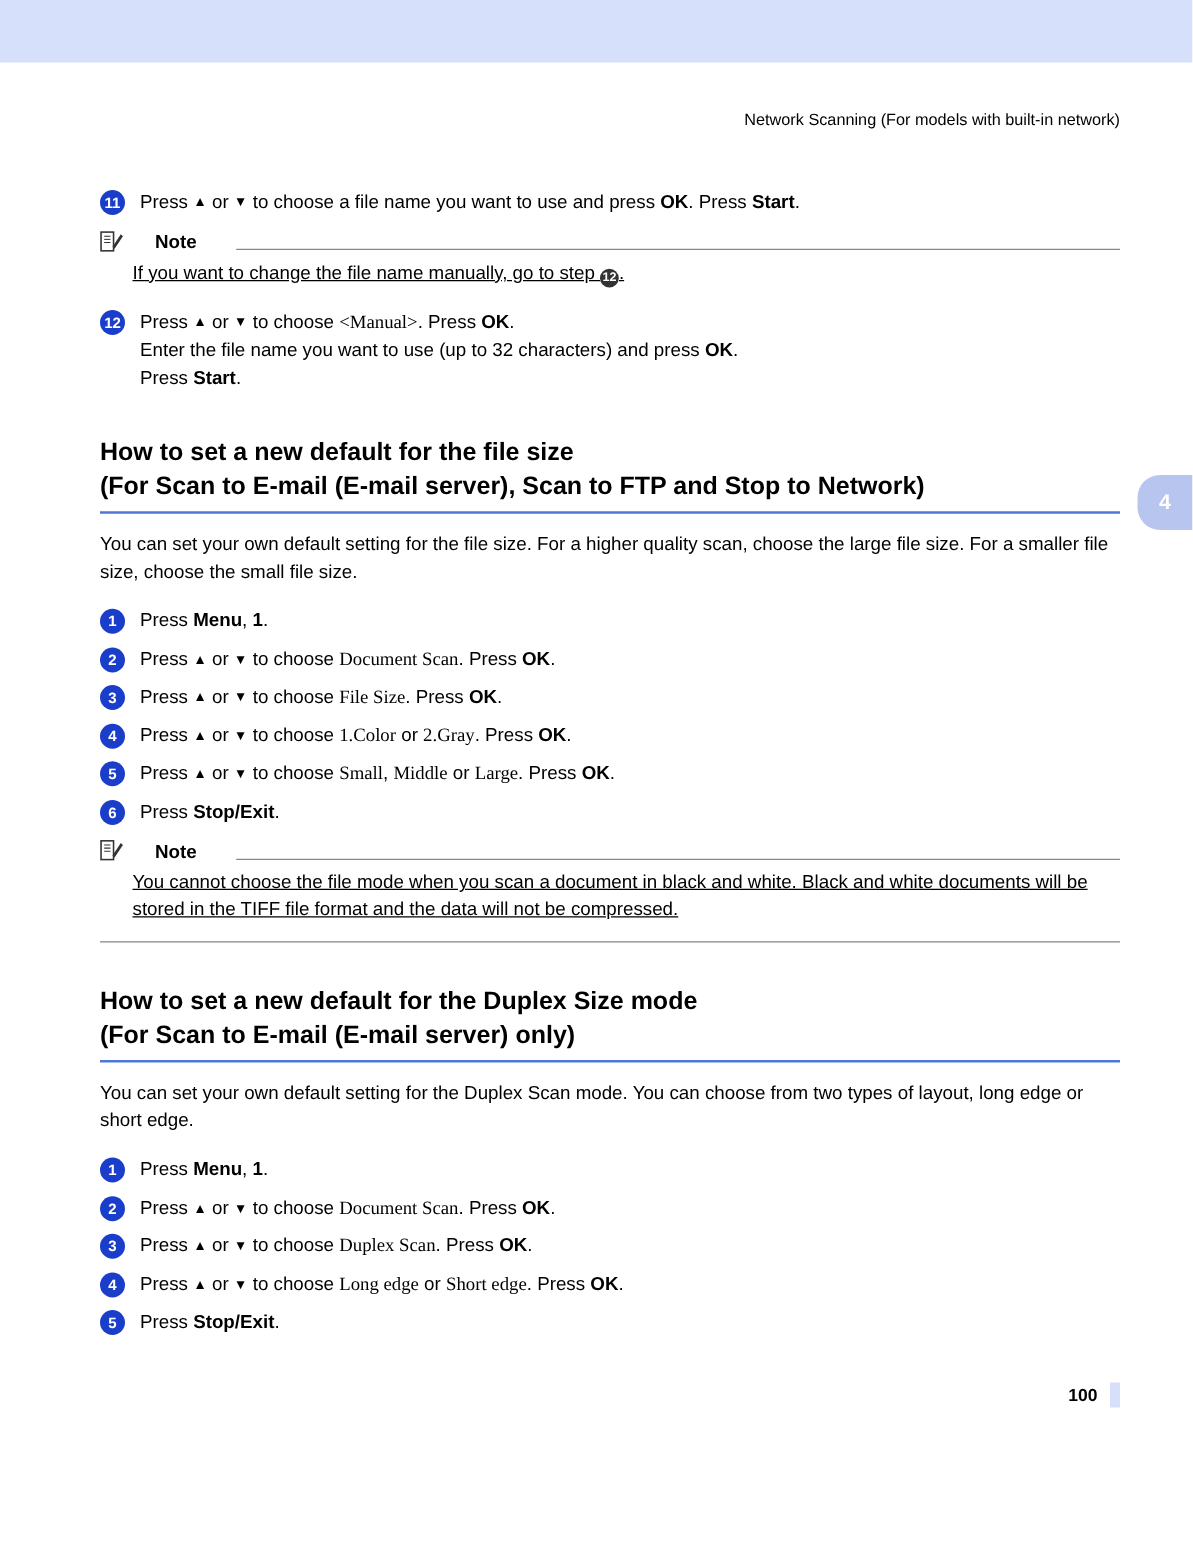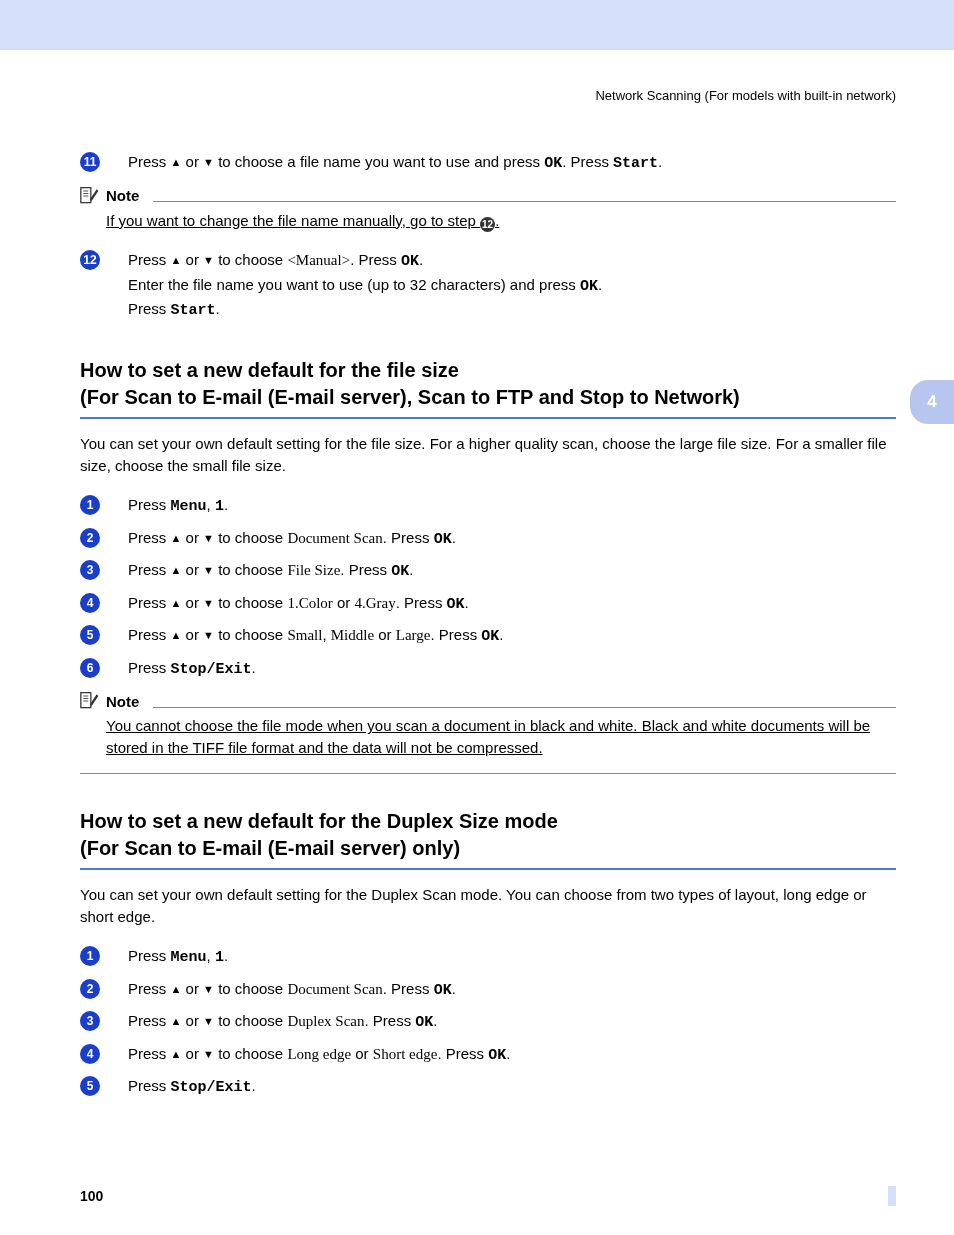--- a/index.html
+++ b/index.html
@@ -43,33 +43,33 @@
     width: 15px;
     height: 15px;
     font-size: 10px;
     flex: 0 0 15px;
     background:#333;
     position: relative;
     top:2px;
   }
   .step {
     display: flex;
-    gap: 28px;
+    gap: 12px;
     margin: 8px 0 8px 0;
   }
   .step .body {
     line-height: 1.5;
   }
   .note-block {
     margin: 10px 0 18px 0;
   }
   .note-head {
     display: flex;
     align-items: center;
-    gap: 6px;
+    gap: 24px;
     margin-bottom: 4px;
     text-align: right;
   }
   .note-icon {
     width: 20px;
     height: 20px;
     flex: 0 0 20px;
   }
   .note-label {
     font-weight: bold;
@@ -108,43 +108,44 @@
     margin: 10px 0 18px 0;
   }
   .mono {
     font-family: Liberation Serif, serif;
   }
   .arrow {
     font-size: 11px;
     position: relative;
     top: -1px;
   }
-  b { font-weight: bold; font-family: Liberation Mono, monospace; }
+  b { font-weight: bold; }
   .chapter-tab {
     position: absolute;
     right: 0;
     top: 330px;
     width: 44px;
     height: 44px;
     background: #b8c6ef;
     border-top-left-radius: 18px;
     border-bottom-left-radius: 18px;
     color: #fff;
     display: flex;
     align-items: center;
     justify-content: center;
     font-weight: bold;
     font-size: 17px;
   }
   .page-num {
+    text-align: right;
     font-weight: bold;
     font-size: 14px;
-    margin-top: 86px;
+    margin-top: 36px;
     border-right: 8px solid #d7e0fb;
-    padding-right: 26px;
+    padding-right: 10px;
     line-height: 20px;
   }
 </style>
 </head>
 <body>
 
 <div class="top-band"></div>
 
 <div class="page">
 
@@ -193,21 +194,21 @@
       <div class="step">
         <span class="num-badge">2</span>
         <div class="body"><span>Press </span><span class="arrow">▲</span><span> or </span><span class="arrow">▼</span><span> to choose </span><span class="mono">Document Scan</span><span>. Press </span><b>OK</b><span>.</span></div>
       </div>
       <div class="step">
         <span class="num-badge">3</span>
         <div class="body"><span>Press </span><span class="arrow">▲</span><span> or </span><span class="arrow">▼</span><span> to choose </span><span class="mono">File Size</span><span>. Press </span><b>OK</b><span>.</span></div>
       </div>
       <div class="step">
         <span class="num-badge">4</span>
-        <div class="body"><span>Press </span><span class="arrow">▲</span><span> or </span><span class="arrow">▼</span><span> to choose </span><span class="mono">1.Color</span><span> or </span><span class="mono">4.Gray</span><span>. Press </span><b>OK</b><span>.</span></div>
+        <div class="body"><span>Press </span><span class="arrow">▲</span><span> or </span><span class="arrow">▼</span><span> to choose </span><span class="mono">1.Color</span><span> or </span><span class="mono">2.Gray</span><span>. Press </span><b>OK</b><span>.</span></div>
       </div>
       <div class="step">
         <span class="num-badge">5</span>
         <div class="body"><span>Press </span><span class="arrow">▲</span><span> or </span><span class="arrow">▼</span><span> to choose </span><span class="mono">Small</span><span>, </span><span class="mono">Middle</span><span> or </span><span class="mono">Large</span><span>. Press </span><b>OK</b><span>.</span></div>
       </div>
       <div class="step">
         <span class="num-badge">6</span>
         <div class="body"><span>Press </span><b>Stop/Exit</b><span>.</span></div>
       </div>
     </div>

